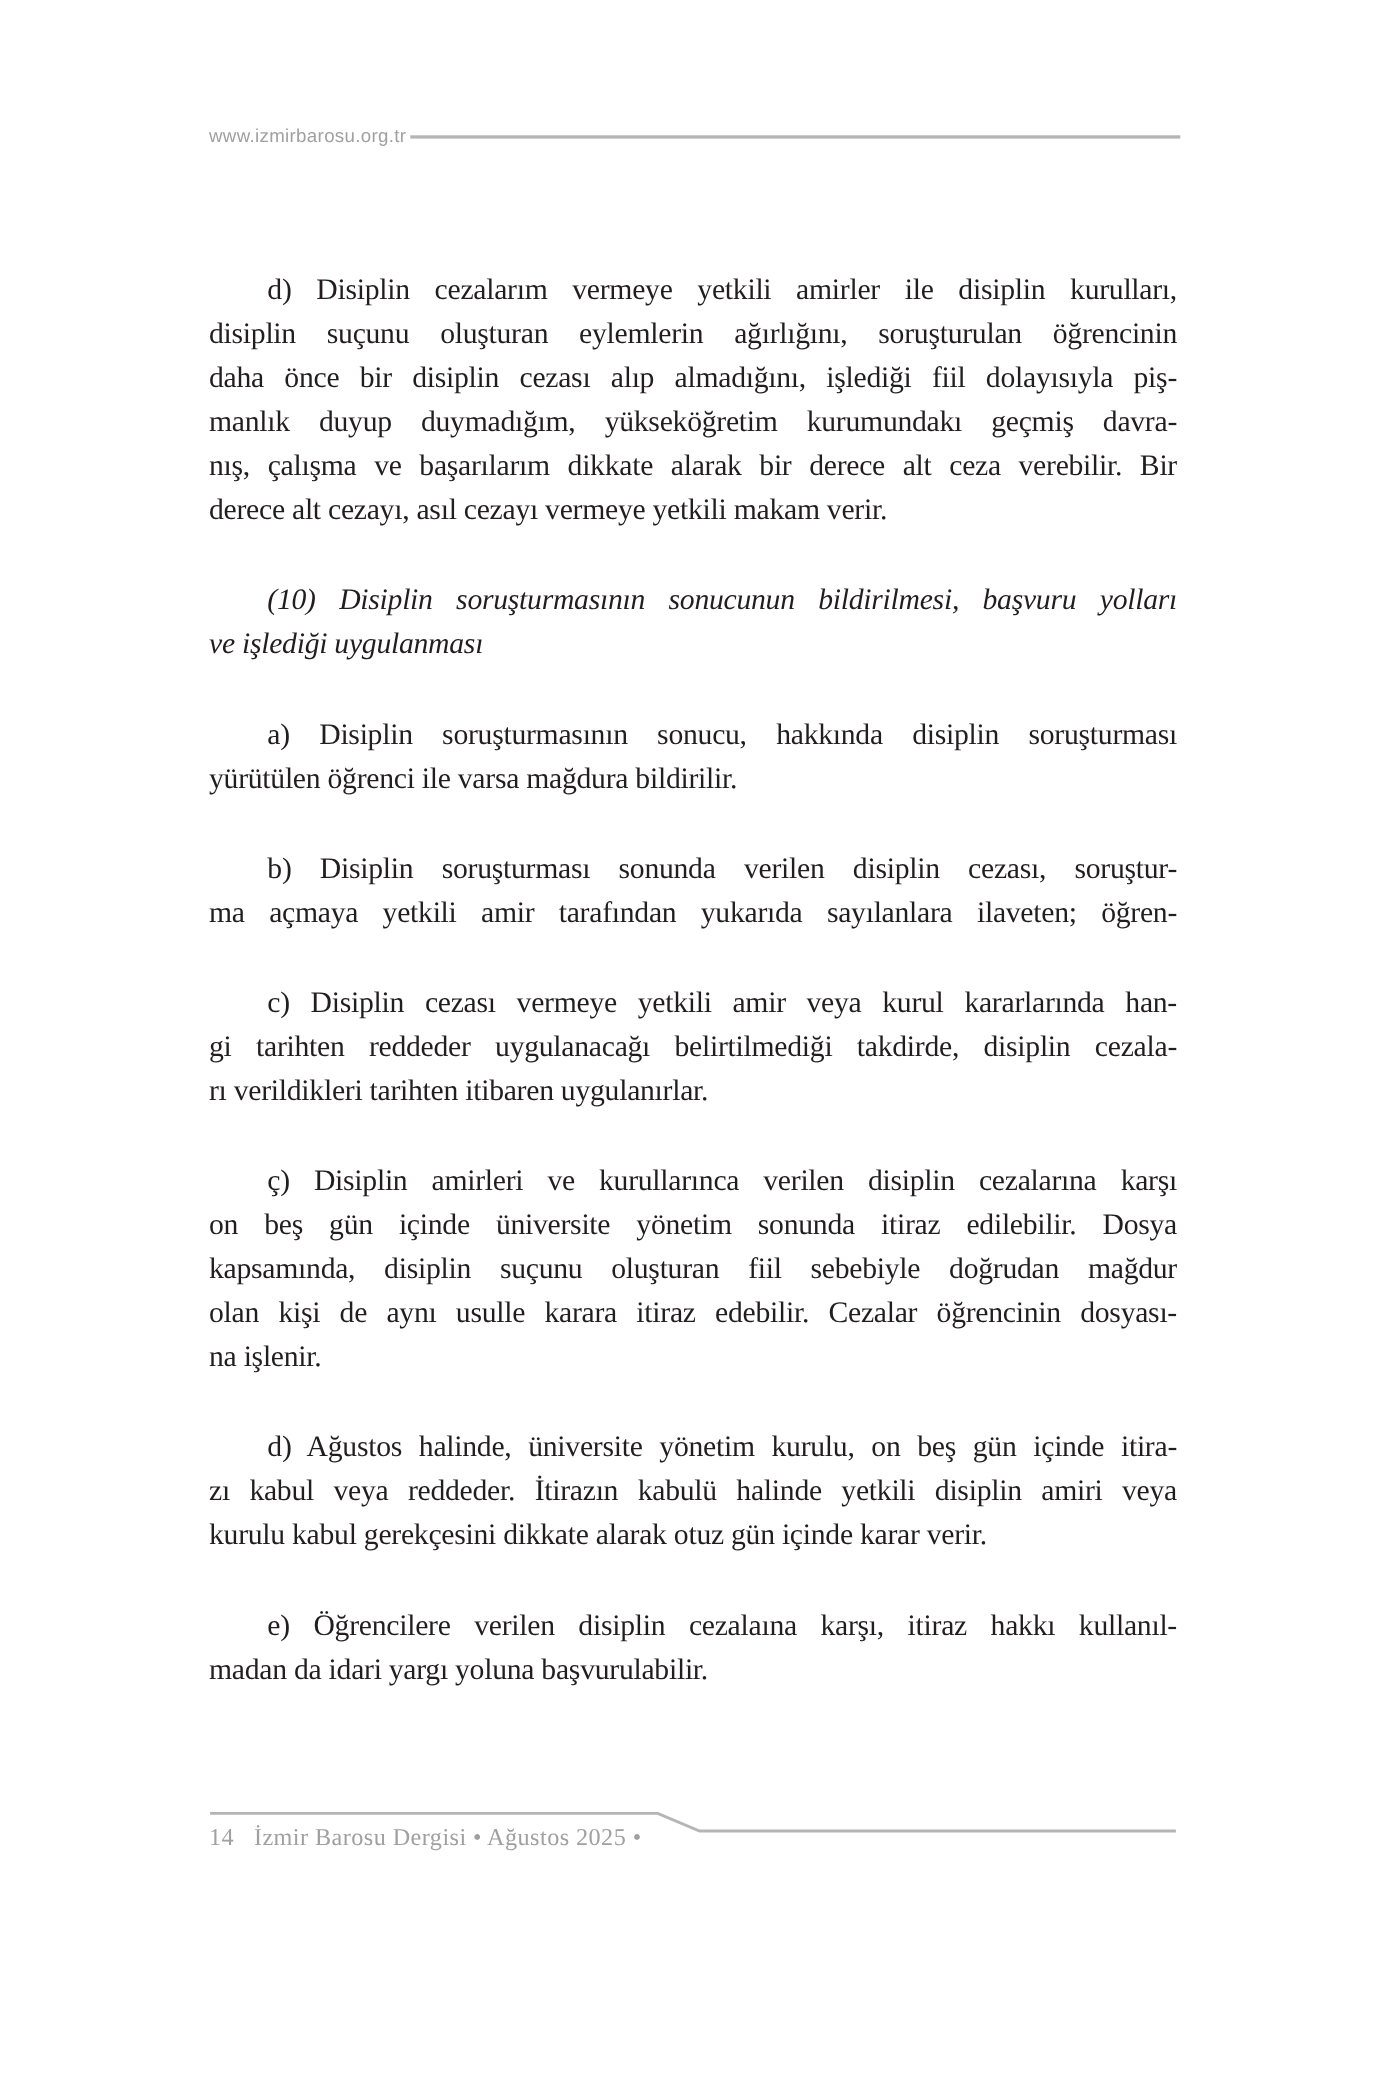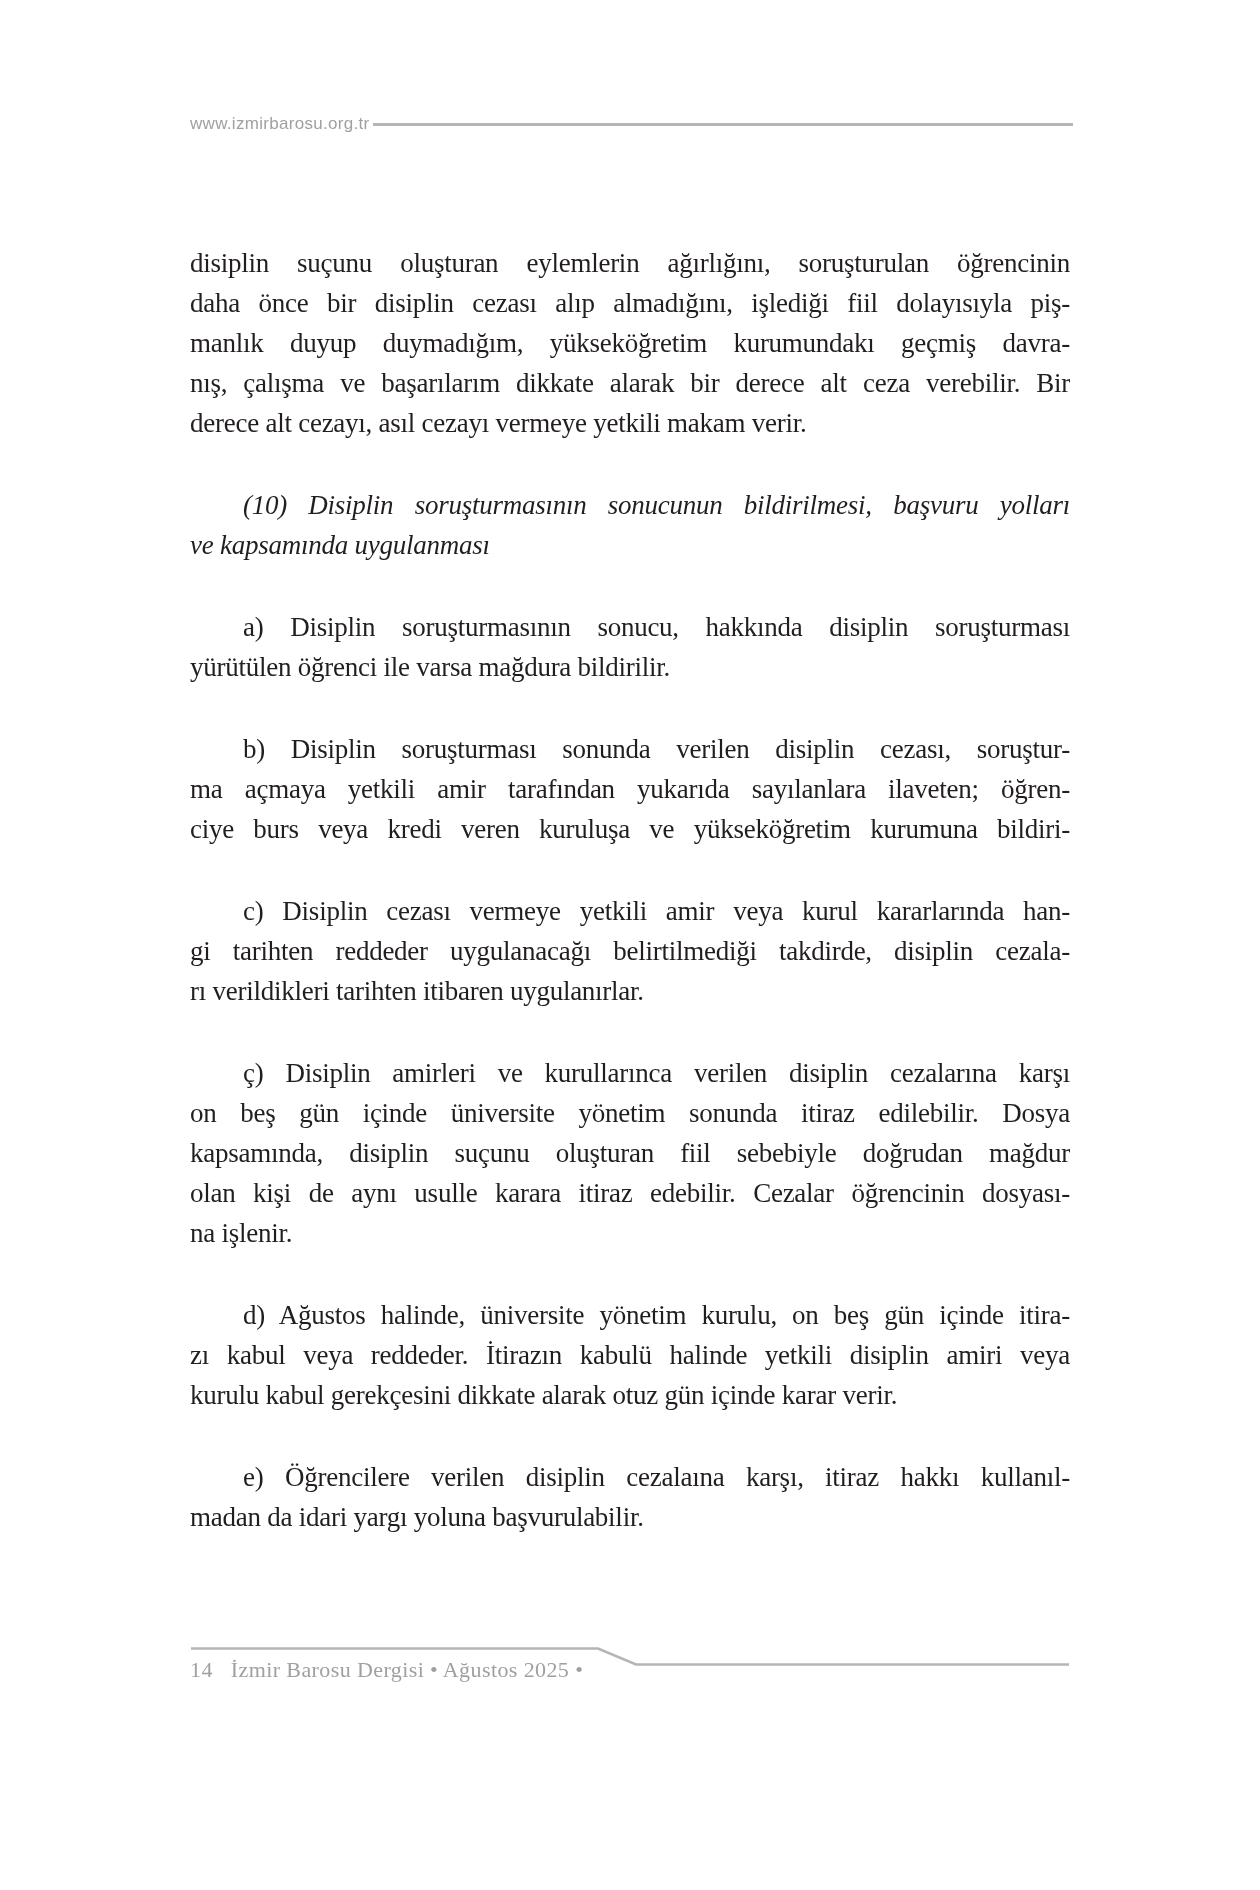--- a/index.html
+++ b/index.html
@@ -63,38 +63,38 @@
 
 <div class="page">
 
   <header class="header">
     <span class="header-url">www.izmirbarosu.org.tr</span>
     <span class="header-rule"></span>
   </header>
 
   <main class="body-text">
       <div class="para">
+        <div class="line indent">d) Disiplin cezalarım vermeye yetkili amirler ile disiplin kurulları,</div>
         <div class="line">disiplin suçunu oluşturan eylemlerin ağırlığını, soruşturulan öğrencinin</div>
         <div class="line">daha önce bir disiplin cezası alıp almadığını, işlediği fiil dolayısıyla piş-</div>
         <div class="line">manlık duyup duymadığım, yükseköğretim kurumundakı geçmiş davra-</div>
         <div class="line">nış, çalışma ve başarılarım dikkate alarak bir derece alt ceza verebilir. Bir</div>
         <div class="line last">derece alt cezayı, asıl cezayı vermeye yetkili makam verir.</div>
       </div>
       <div class="para italic">
         <div class="line indent">(10) Disiplin soruşturmasının sonucunun bildirilmesi, başvuru yolları</div>
-        <div class="line last">ve kapsamında uygulanması</div>
+        <div class="line last">ve işlediği uygulanması</div>
       </div>
       <div class="para">
         <div class="line indent">a) Disiplin soruşturmasının sonucu, hakkında disiplin soruşturması</div>
         <div class="line last">yürütülen öğrenci ile varsa mağdura bildirilir.</div>
       </div>
       <div class="para">
         <div class="line indent">b) Disiplin soruşturması sonunda verilen disiplin cezası, soruştur-</div>
         <div class="line">ma açmaya yetkili amir tarafından yukarıda sayılanlara ilaveten; öğren-</div>
-        <div class="line">ciye burs veya kredi veren kuruluşa ve yükseköğretim kurumuna bildiri-</div>
       </div>
       <div class="para">
         <div class="line indent">c) Disiplin cezası vermeye yetkili amir veya kurul kararlarında han-</div>
         <div class="line">gi tarihten reddeder uygulanacağı belirtilmediği takdirde, disiplin cezala-</div>
         <div class="line last">rı verildikleri tarihten itibaren uygulanırlar.</div>
       </div>
       <div class="para">
         <div class="line indent">ç) Disiplin amirleri ve kurullarınca verilen disiplin cezalarına karşı</div>
         <div class="line">on beş gün içinde üniversite yönetim sonunda itiraz edilebilir. Dosya</div>
         <div class="line">kapsamında, disiplin suçunu oluşturan fiil sebebiyle doğrudan mağdur</div>

